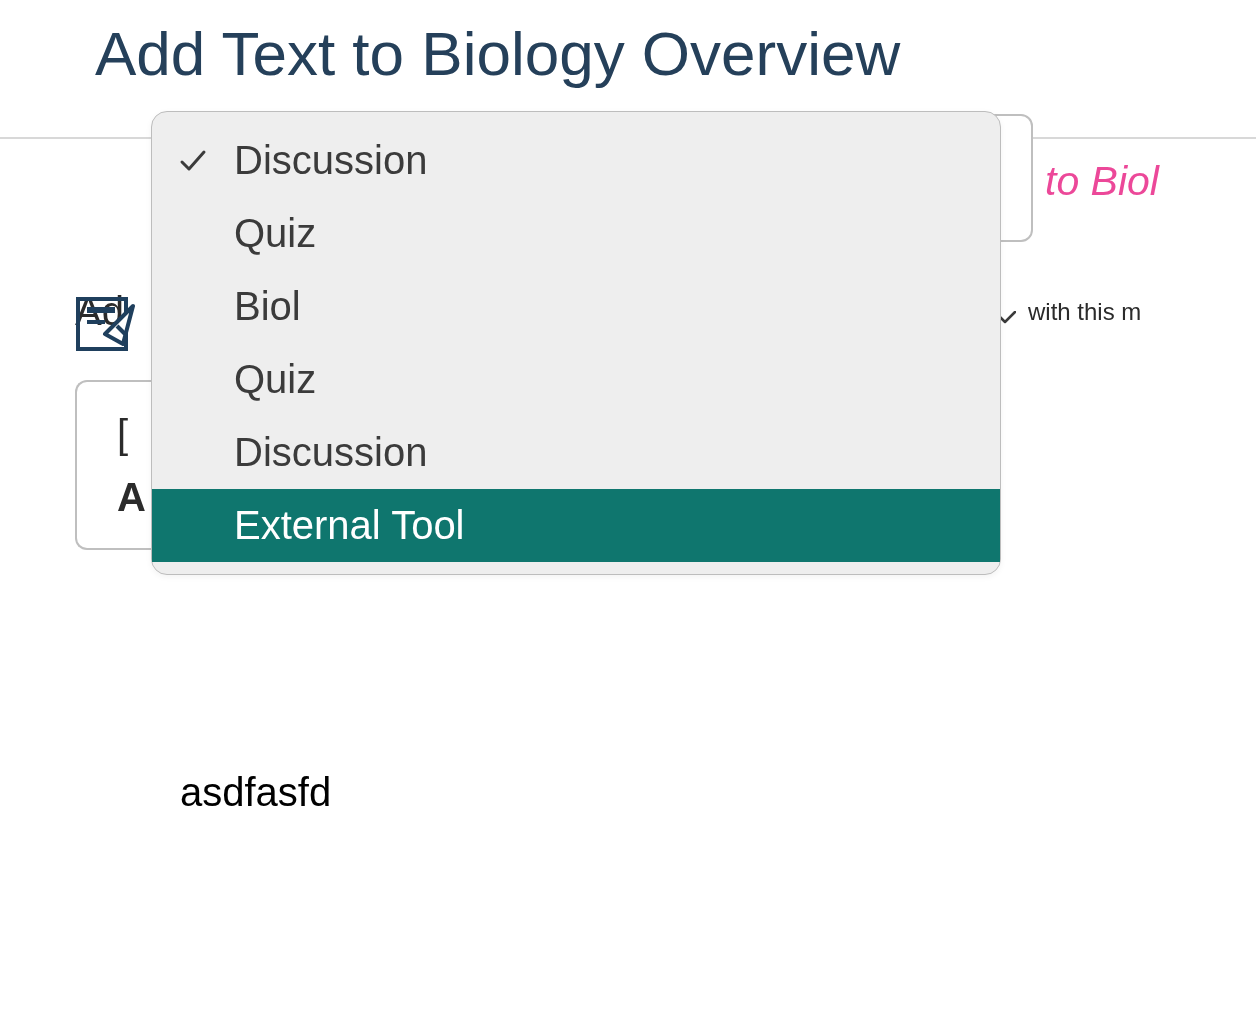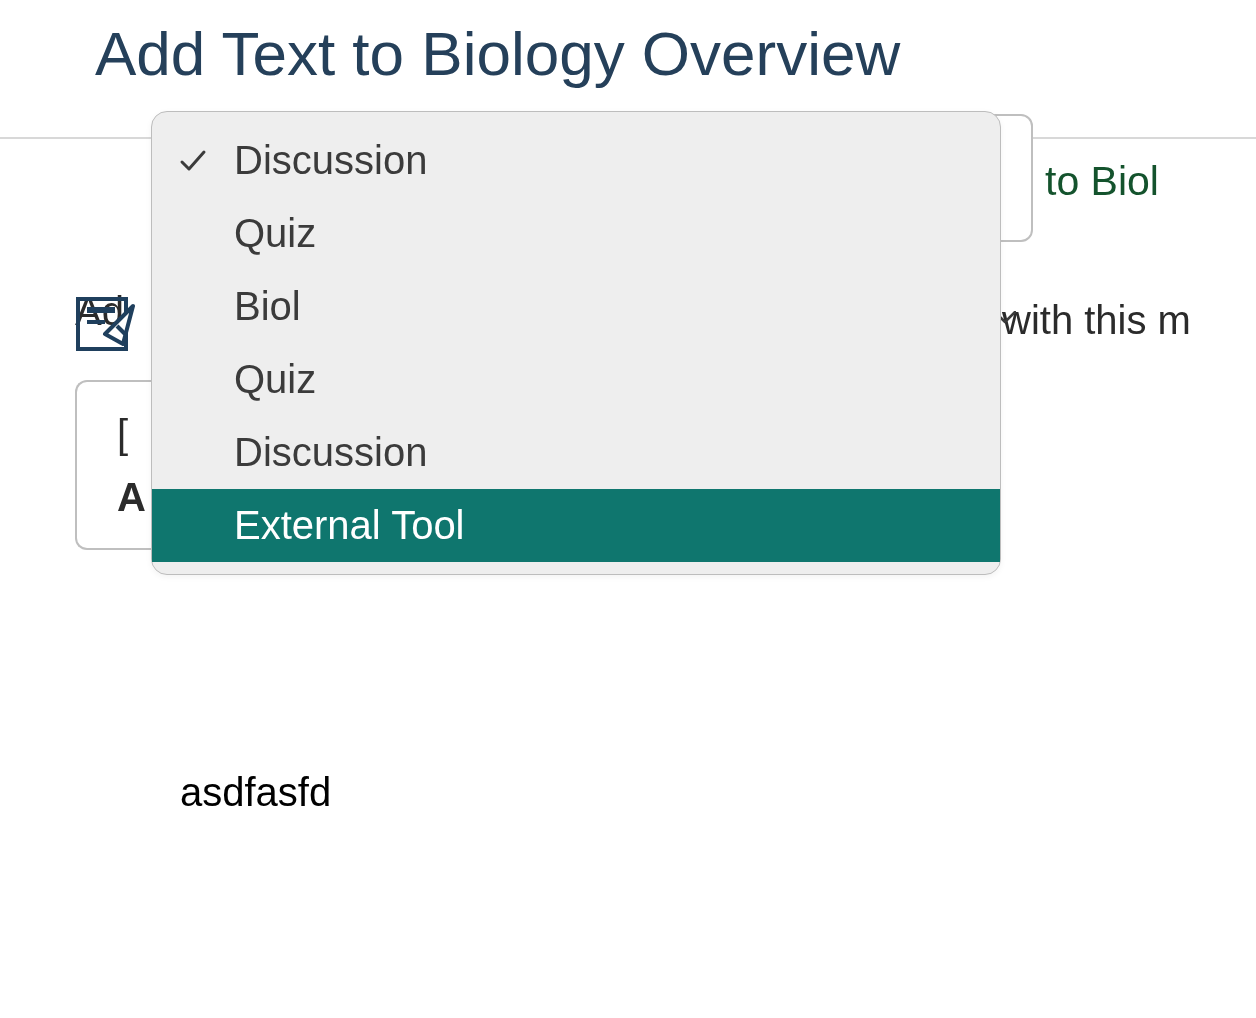--- a/index.html
+++ b/index.html
@@ -46,27 +46,28 @@
       border: 2px solid #bfbfbf;
       border-radius: 12px;
       background: #fff;
       z-index: 1;
     }
     .to-label {
       position: absolute;
       top: 158px;
       left: 1045px;
       font-size: 41px;
-      color: #14532d;
+      color: #ec4899;
+      font-style: italic;
     }
     .with-label {
       position: absolute;
       top: 298px;
-      left: 1002px;
-      font-size: 40px;
+      left: 1028px;
+      font-size: 24px;
       color: #2b2b2b;
     }
     .doc-icon {
       position: absolute;
       top: 296px;
       left: 75px;
       width: 60px;
       height: 56px;
     }
     .list-box {

